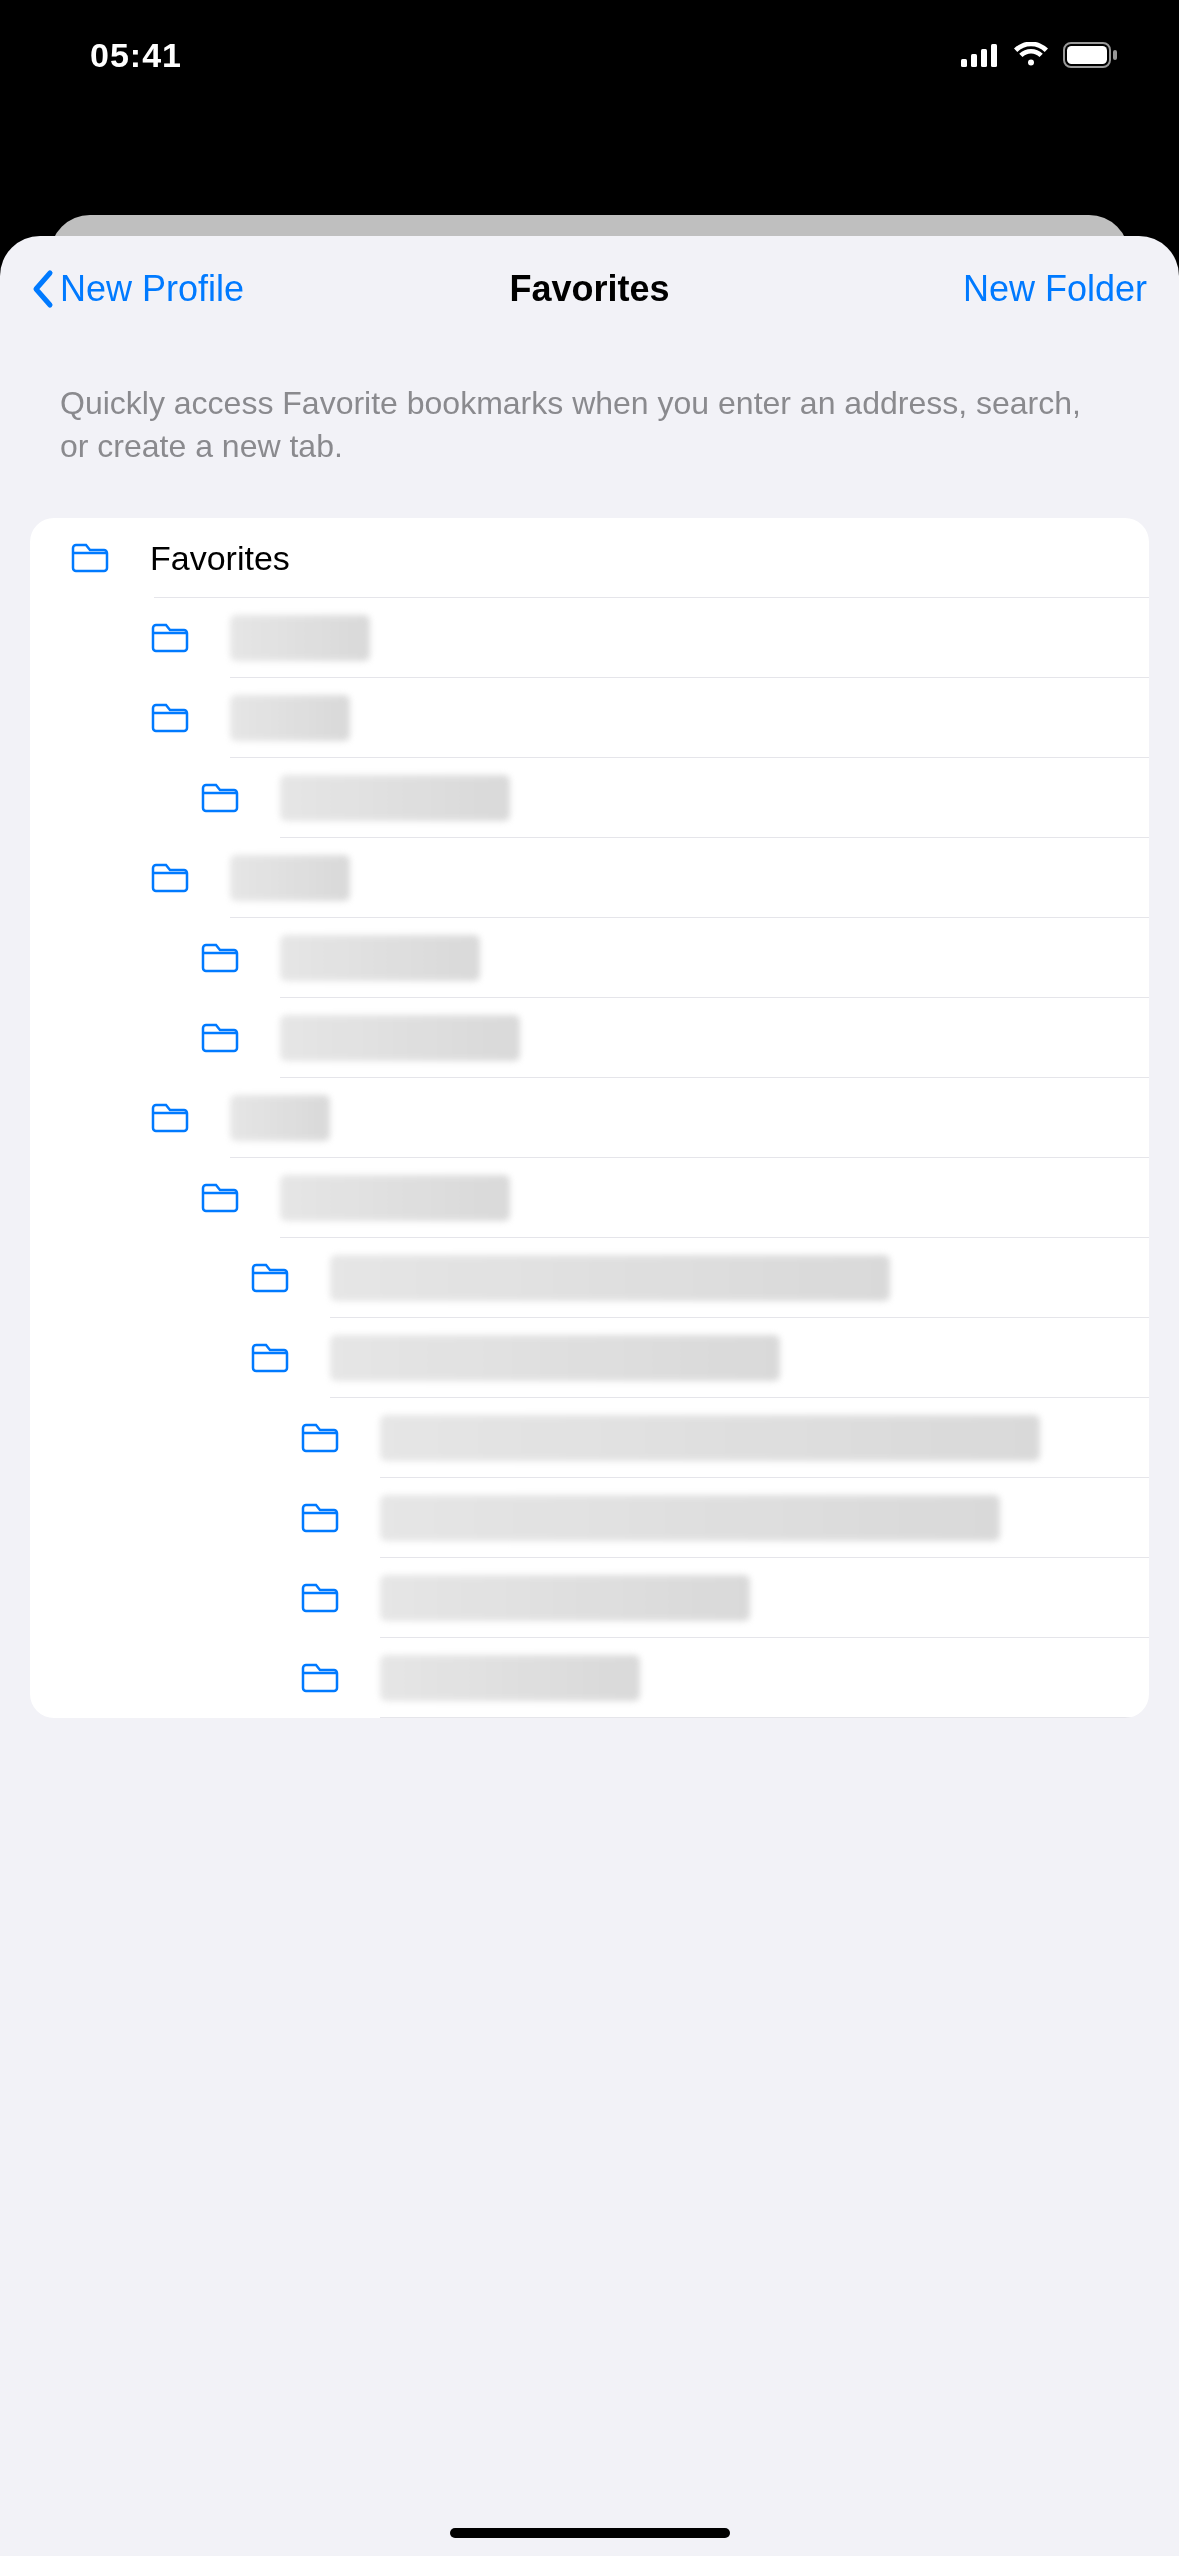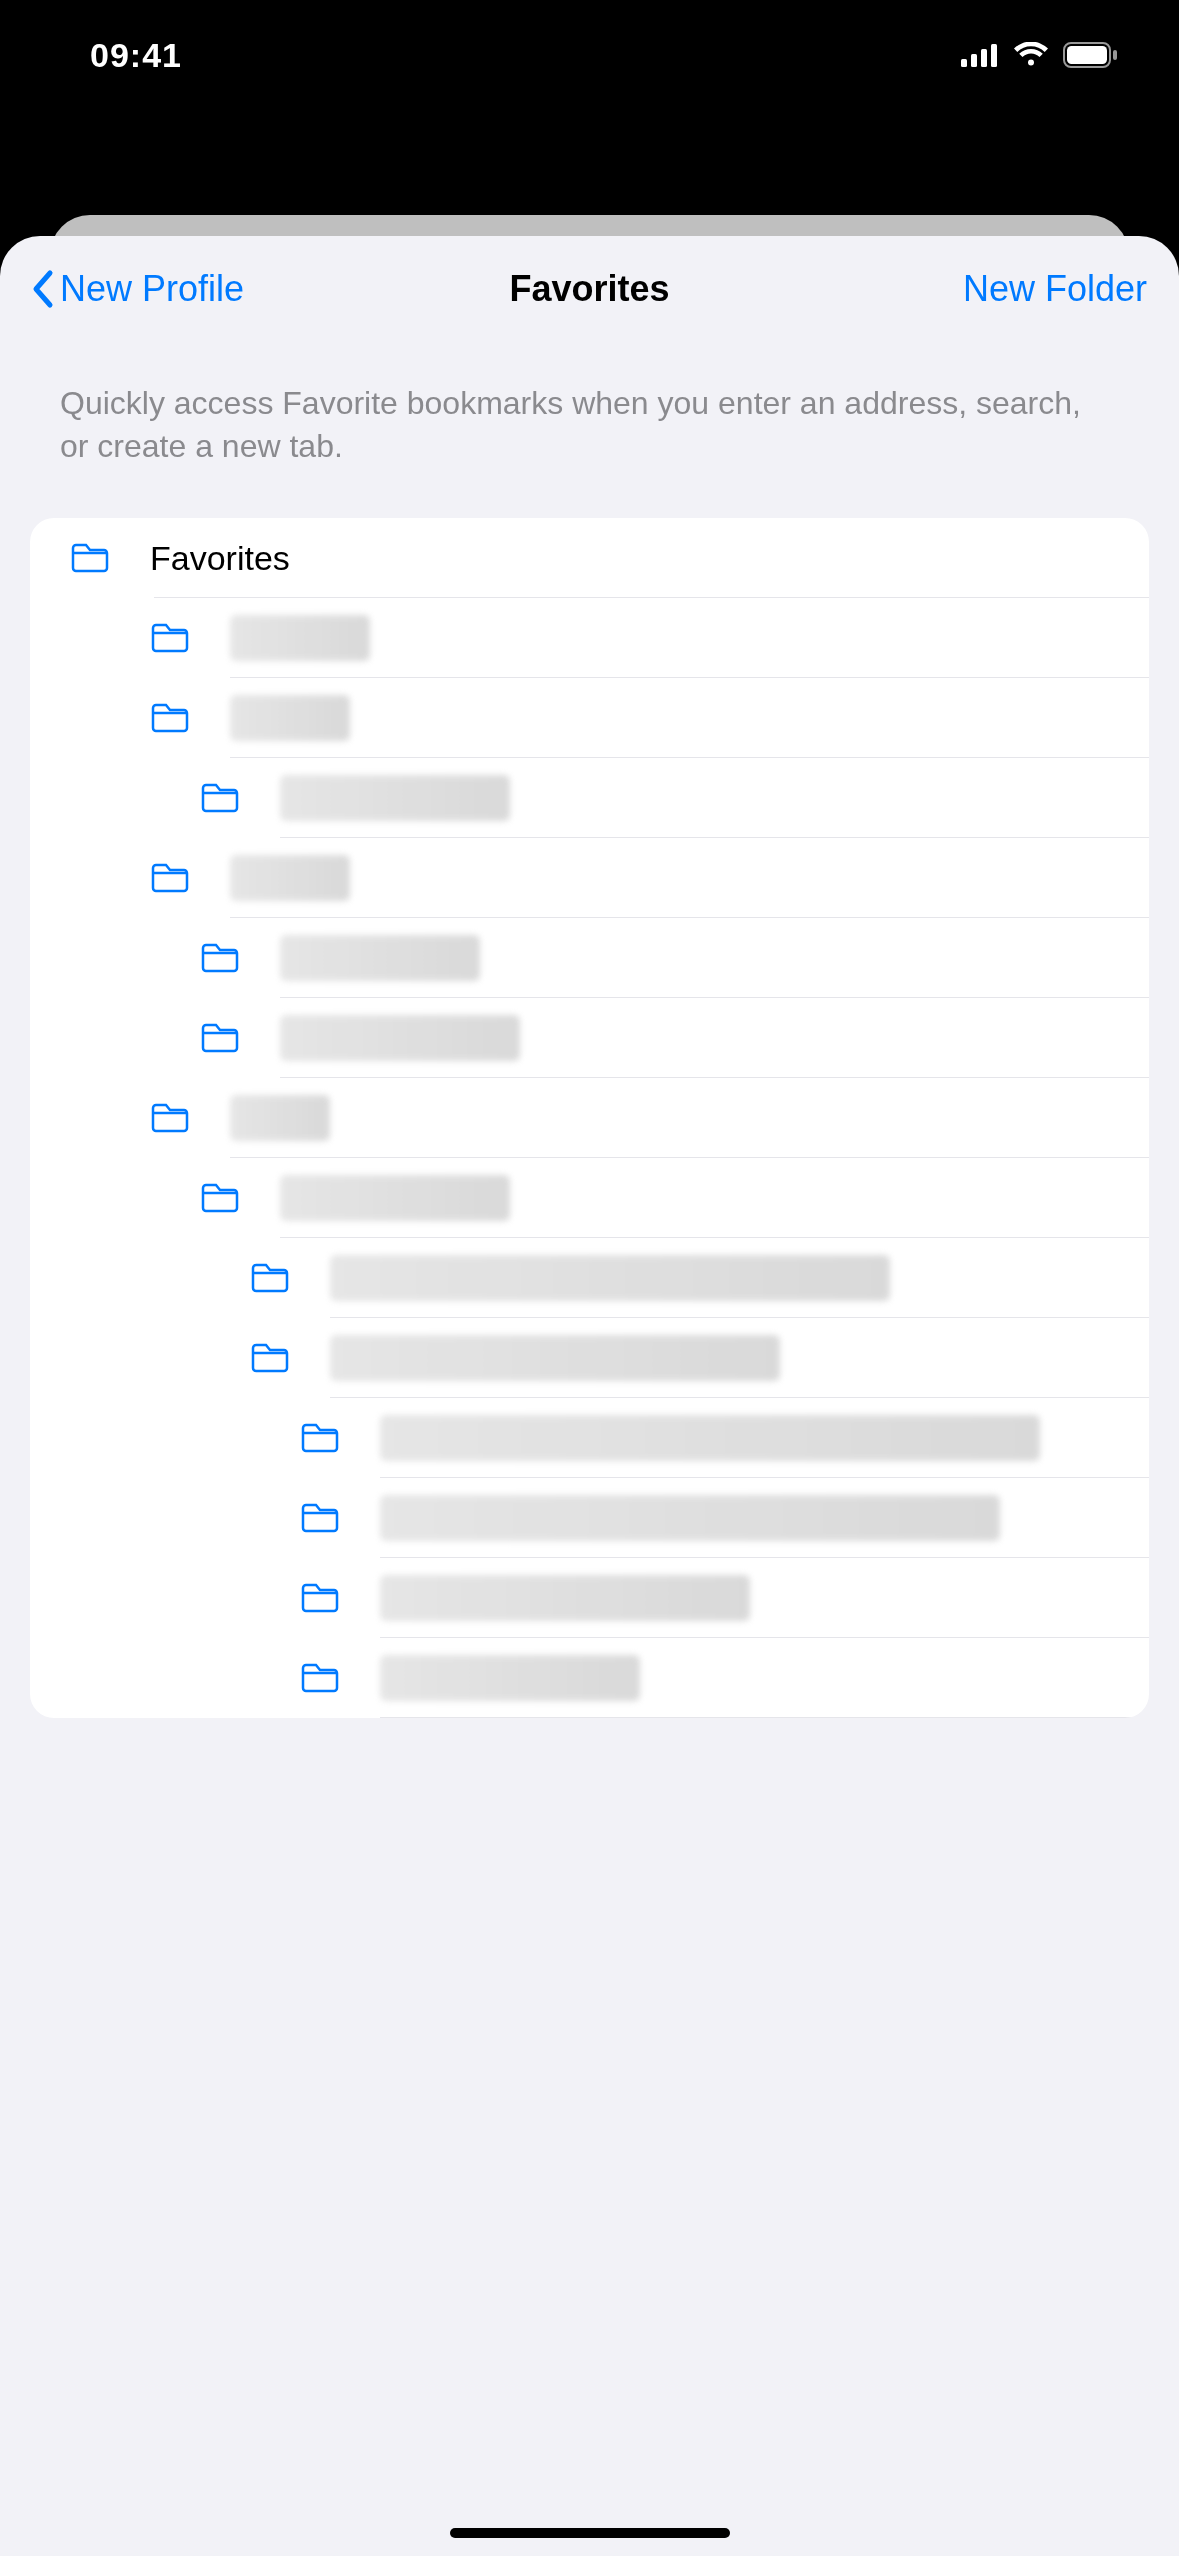--- a/index.html
+++ b/index.html
@@ -40,21 +40,21 @@
   .depth0 { padding-left:30px; }
   .row .spacer { width:30px; flex-shrink:0; }
 
   
   .home-indicator { position:absolute; bottom:18px; left:50%; transform:translateX(-50%); width:280px; height:10px; background:#000; border-radius:10px; z-index:50; }
 </style>
 </head>
 <body>
 
 <div class="status-bar">
-  <div class="status-time">09:41</div>
+  <div class="status-time">05:41</div>
   <div class="status-icons">
     <svg width="38" height="24" viewBox="0 0 38 24">
         <rect x="0" y="16" width="6" height="8" rx="1.5" fill="#fff"></rect>
         <rect x="10" y="11" width="6" height="13" rx="1.5" fill="#fff"></rect>
         <rect x="20" y="6" width="6" height="18" rx="1.5" fill="#fff"></rect>
         <rect x="30" y="1" width="6" height="23" rx="1.5" fill="#fff"></rect>
       </svg>
     <svg width="36" height="26" viewBox="0 0 36 26">
         <path d="M18 23.5a3 3 0 100-6 3 3 0 000 6zM6.2 11.8a16.7 16.7 0 0123.6 0l-3.3 3.3a12 12 0 00-17 0l-3.3-3.3zM1 6.6a24 24 0 0134 0L31.7 9.9a19.3 19.3 0 00-27.4 0L1 6.6z" fill="#fff"></path>
       </svg>

